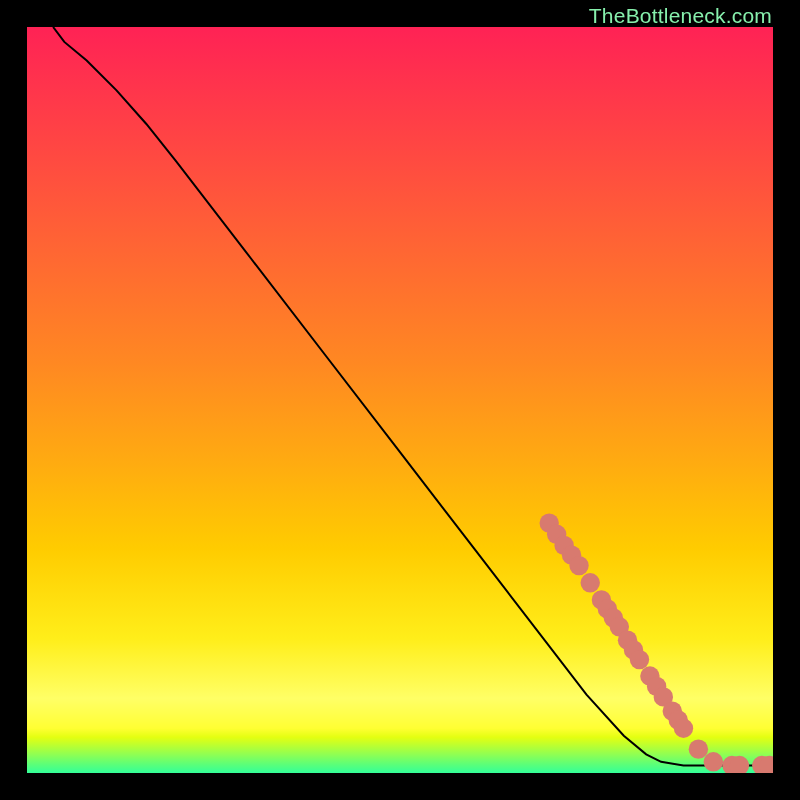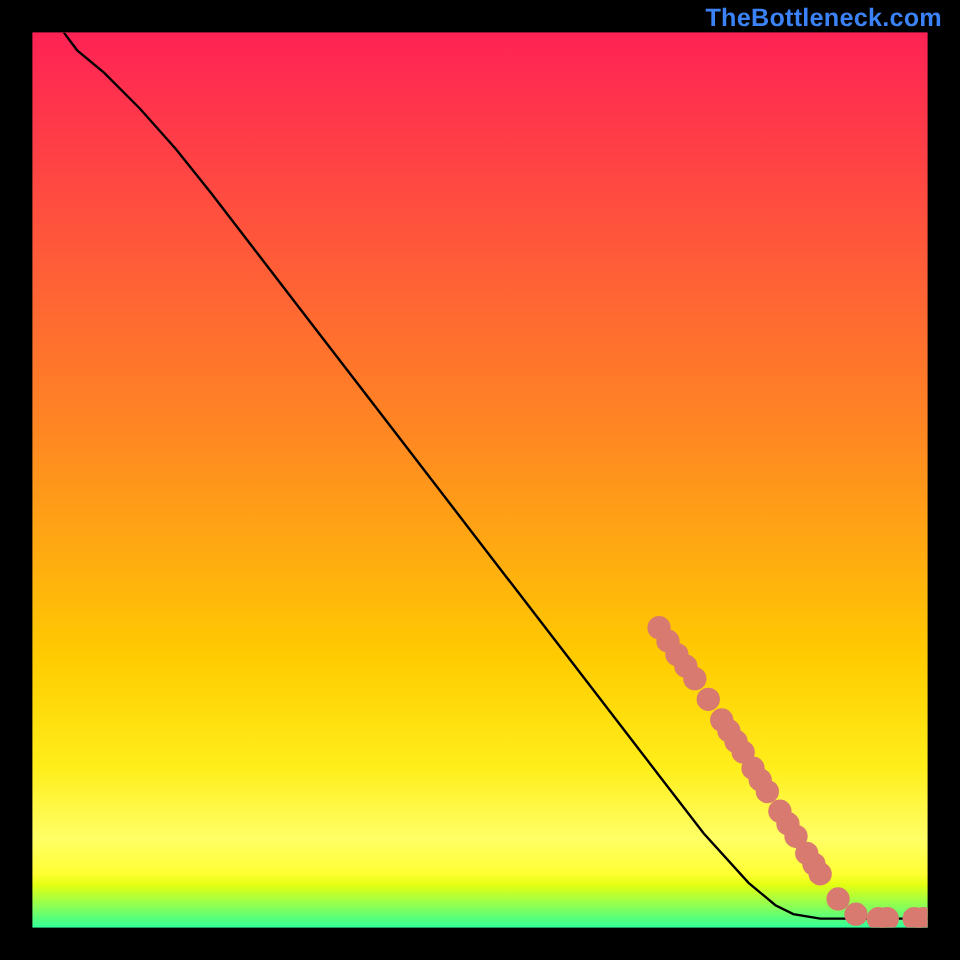--- a/index.html
+++ b/index.html
@@ -38,24 +38,24 @@
       #ffaa11 42%,
       #ff8822 55%,
       #ff6633 70%,
       #ff4444 85%,
       #ff2255 100%
     );
   }
   .watermark {
     position: absolute;
     top: 4px;
-    right: 15px;
-    color: #3b82f6;
+    right: 28px;
+    color: #86efac;
     font-size: 21px;
-    font-weight: 700;
+    font-weight: 400;
     z-index: 20;
     letter-spacing: 0.2px;
   }
   svg.curve {
     position: absolute;
     left: 0;
     top: 0;
     width: 746px;
     height: 746px;
     z-index: 10;

